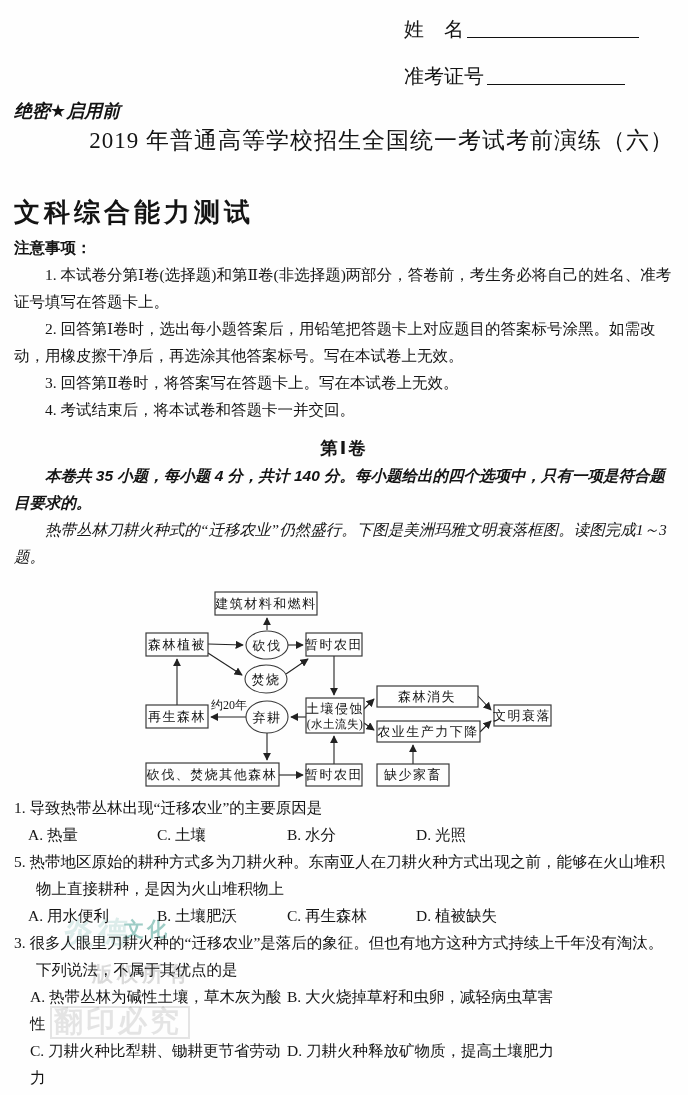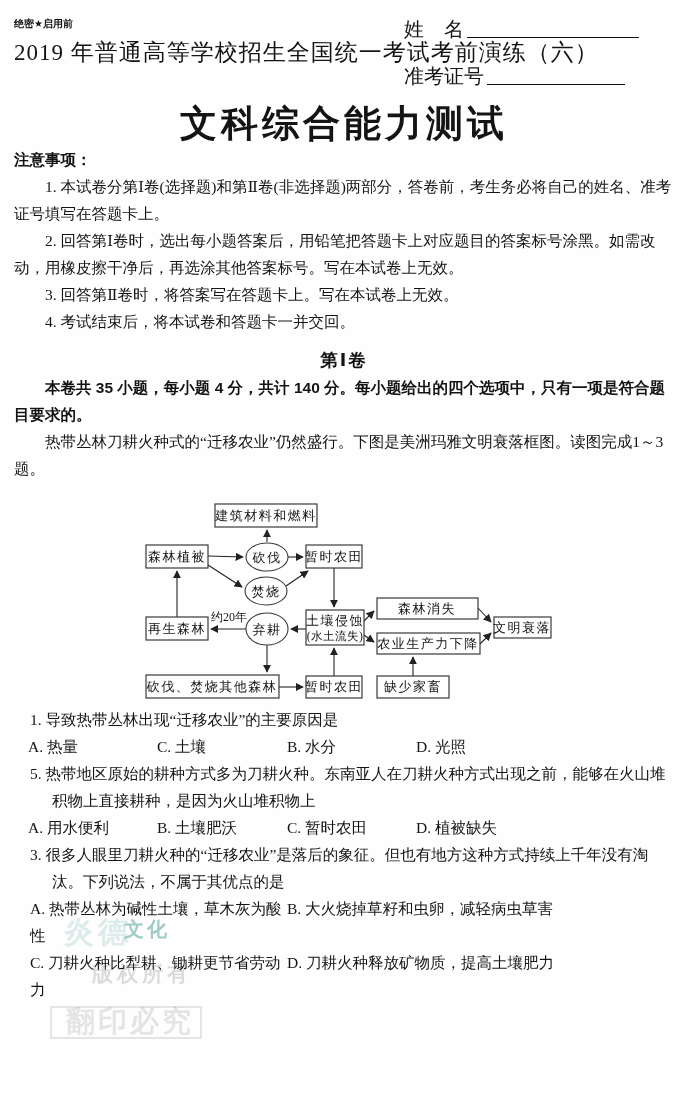--- a/index.html
+++ b/index.html
@@ -10,50 +10,50 @@
     font-family:"Liberation Serif","DejaVu Serif",serif;
     color:#141414; font-size:15.5px; line-height:27px;
   }
   .content { position:relative; z-index:1; }
   
   .wm { position:absolute; z-index:0; font-family:"Liberation Sans","DejaVu Sans",sans-serif; pointer-events:none; }
   .wm-ghost { left:64px; top:918px; font-size:30px; letter-spacing:4px; color:rgba(143,197,189,0.30); font-weight:700; }
   .wm-brand { left:124px; top:916px; font-size:20px; letter-spacing:3px; color:rgba(143,197,189,0.88); font-weight:700; }
   .wm-copy  { left:92px; top:960px; font-size:21px; letter-spacing:4px; color:rgba(0,0,0,0.14); font-weight:700; }
   .wm-reprint { left:50px; top:1006px; font-size:29px; letter-spacing:3px; color:rgba(0,0,0,0.10); font-weight:700;
-                border:2px solid rgba(0,0,0,0.10); padding:0 6px 2px 14px; }
+                border:2px solid rgba(0,0,0,0.10); padding:0 6px 2px 2px; }
   
   .fields { position:absolute; top:14px; right:29px; width:255px; z-index:1; }
   .field-row { white-space:nowrap; font-size:20px; line-height:30px; margin-bottom:17px; }
   .fill-line { display:inline-block; border-bottom:1.4px solid #111; height:3px; position:relative; bottom:-2px; margin-left:3px; }
   .fill-name { width:172px; }
   .fill-id { width:138px; }
   
   .hei { font-family:"Liberation Sans","DejaVu Sans",sans-serif; font-weight:700; }
-  .secrecy { font-size:10px; line-height:19px; }
-  .exam-title { margin-top:3px; text-align:left; font-size:23px; line-height:34px; letter-spacing:1px; }
-  .subject-title { margin-top:32px; text-align:center; font-size:37px; line-height:44px; letter-spacing:4px; }
+  .secrecy { margin-top:88px; font-size:18px; line-height:19px;font-style:italic; }
+  .exam-title { margin-top:3px; text-align:right; font-size:23px; line-height:34px; letter-spacing:1px; }
+  .subject-title { margin-top:32px; text-align:left; font-size:26px; line-height:44px; letter-spacing:4px; }
   .notice-head { font-size:15.5px; }
   p { margin:0; }
   .note { text-indent:2em; }
   .sec-title { margin-top:12px; text-align:center; font-size:17.5px; letter-spacing:2px; }
-  .instructions { text-indent:2em; font-family:"Liberation Sans","DejaVu Sans",sans-serif; font-weight:700; }
-  .passage { text-indent:2em; }
+  .instructions { text-indent:2em; font-family:"Liberation Sans","DejaVu Sans",sans-serif; font-weight:700;font-style:italic; }
+  .passage { text-indent:2em; font-style:italic; }
   
   .diagram-wrap { margin:12px 0 0 126px; width:432px; height:212px; }
   .diagram-wrap svg { display:block; }
   .dg-box { fill:#fefefe; stroke:#3a3a3a; stroke-width:1.2; }
   .dg-oval { fill:#fefefe; stroke:#3a3a3a; stroke-width:1.1; }
   .dg-line { stroke:#222; stroke-width:1.1; fill:none; }
   .dg-text { font-family:"Liberation Serif","DejaVu Serif",serif; font-size:13px; fill:#141414; letter-spacing:1.5px; text-anchor:middle; }
   .dg-text-sm { font-size:11.5px; letter-spacing:0.5px; }
   .dg-label { font-size:12px; letter-spacing:0; }
   
   .question { }
-  .stem { padding-left:22px; text-indent:-22px;margin-left:16px; }
+  .stem { padding-left:22px; text-indent:-22px; }
   .options-4 { display:grid; grid-template-columns:129px 130px 129px auto; margin-left:14px; }
   .options-2 { display:grid; grid-template-columns:257px auto; margin-left:16px; }
 </style>
 </head>
 <body>
 
 <div class="page">
 
   <div class="wm wm-ghost">炎德</div>
   <div class="wm wm-brand">文化</div>
@@ -181,21 +181,21 @@
         <span>B. 水分</span>
         <span>D. 光照</span>
       </div>
     </div>
 
     <div class="question">
       <p class="stem">5. 热带地区原始的耕种方式多为刀耕火种。东南亚人在刀耕火种方式出现之前，能够在火山堆积物上直接耕种，是因为火山堆积物上</p>
       <div class="options-4">
         <span>A. 用水便利</span>
         <span>B. 土壤肥沃</span>
-        <span>C. 暂时农田</span>
+        <span>C. 再生森林</span>
         <span>D. 植被缺失</span>
       </div>
     </div>
 
     <div class="question">
       <p class="stem">3. 很多人眼里刀耕火种的“迁移农业”是落后的象征。但也有地方这种方式持续上千年没有淘汰。下列说法，不属于其优点的是</p>
       <div class="options-2">
         <span>A. 热带丛林为碱性土壤，草木灰为酸性</span>
         <span>B. 大火烧掉草籽和虫卵，减轻病虫草害</span>
         <span>C. 刀耕火种比犁耕、锄耕更节省劳动力</span>

